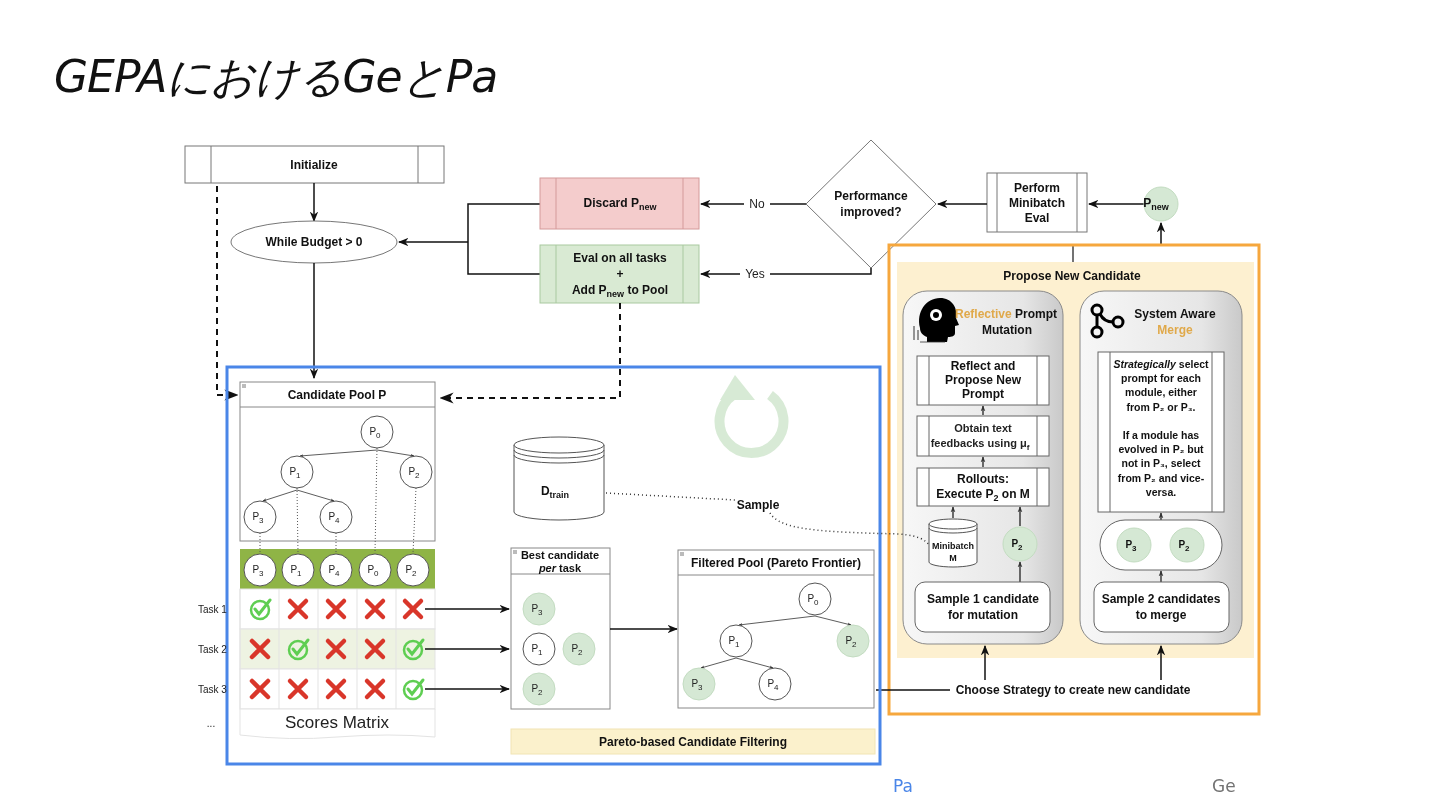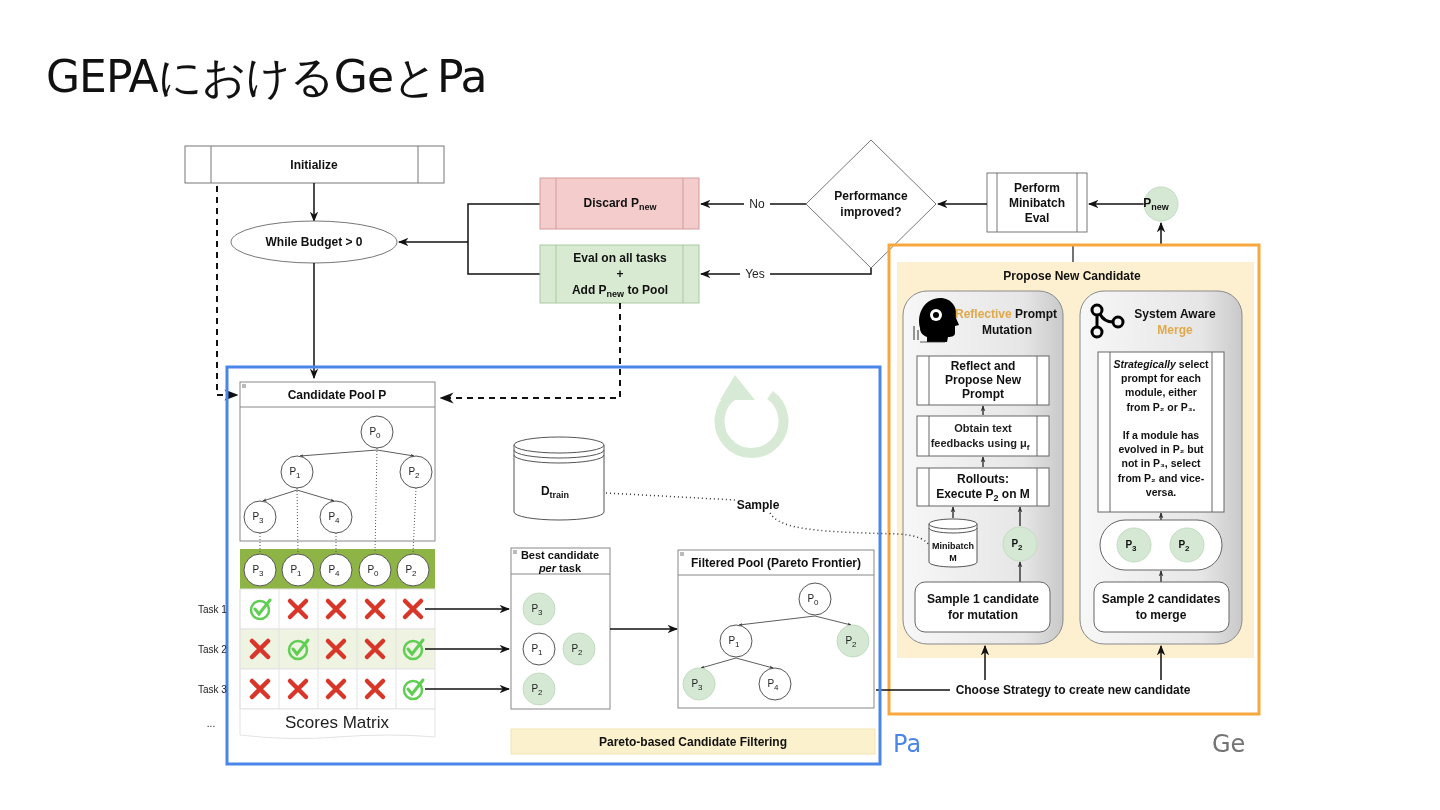--- a/index.html
+++ b/index.html
@@ -1,21 +1,21 @@
 <!DOCTYPE html>
 <html><head>
 <meta charset="utf-8">
 <style>
   html, body { margin: 0; padding: 0; background: #ffffff; }
   body { width: 1440px; height: 810px; position: relative; overflow: hidden; font-family: "Liberation Sans", sans-serif; }
-  .title { position: absolute; left: 46px; top: 48px; font-family: "DejaVu Sans", sans-serif; font-size: 44px; color: #111; letter-spacing: -1px; }
+  .title { position: absolute; left: 54px; top: 48px; font-family: "DejaVu Sans", sans-serif; font-size: 44px; color: #111; letter-spacing: -1px; font-style: italic; }
   svg#diagram { position: absolute; left: 0; top: 0; }
   .b { font-family: "Liberation Sans", sans-serif; font-weight: bold; fill: #111; }
   .n { font-family: "Liberation Sans", sans-serif; fill: #222; }
-  .lbl { position: absolute; font-family: "DejaVu Sans", sans-serif; font-size: 24px; }
+  .lbl { position: absolute; font-family: "DejaVu Sans", sans-serif; font-size: 17px; margin-top: 46px; }
 </style>
 </head>
 <body>
 
 <div class="title">GEPAにおけるGeとPa</div>
 
 <svg id="diagram" width="1440" height="810" viewBox="0 0 1440 810" xmlns="http://www.w3.org/2000/svg">
   <defs>
     <marker id="arr" viewBox="0 0 10 10" refX="9" refY="5" markerWidth="7" markerHeight="7" orient="auto-start-reverse">
       <path d="M0,1 L10,5 L0,9 L3,5 Z" fill="#111"></path>

